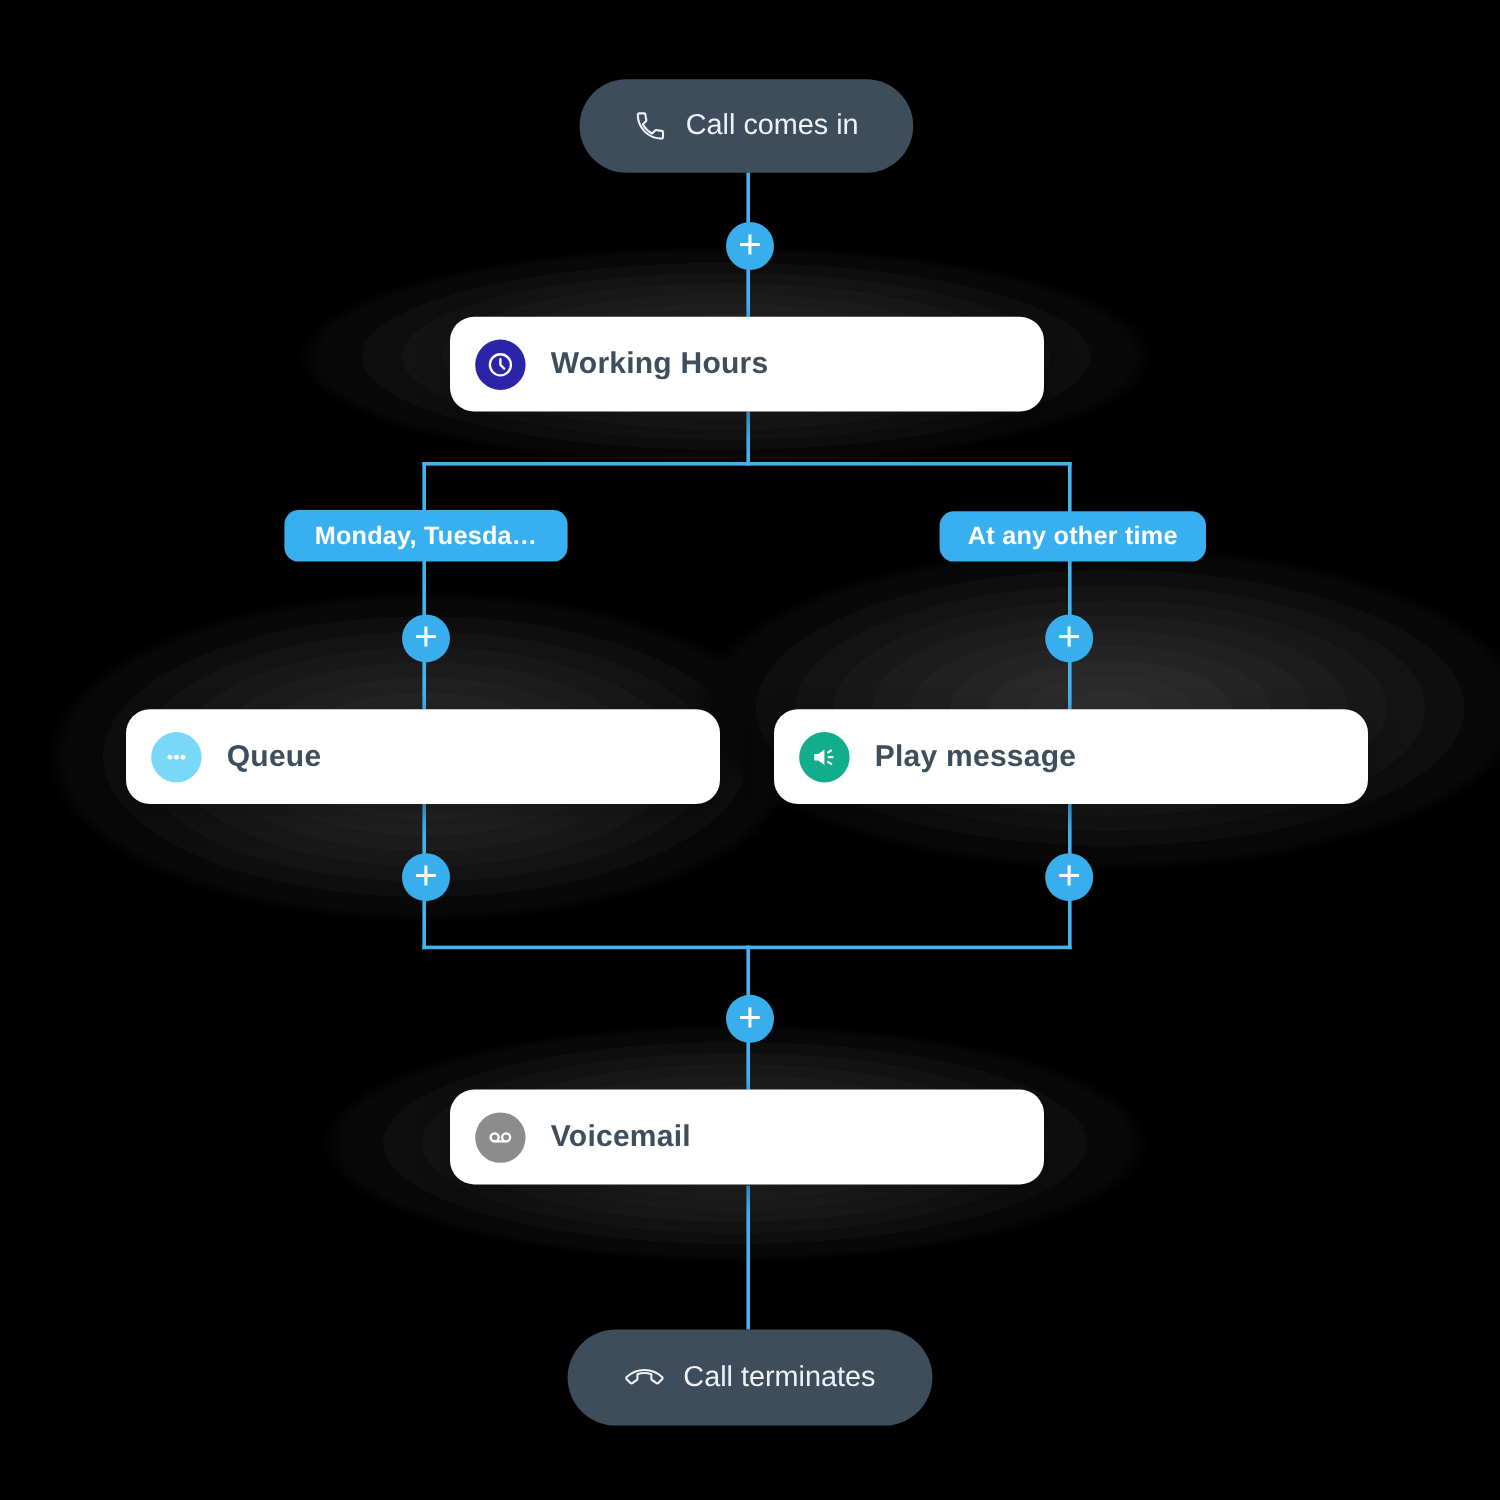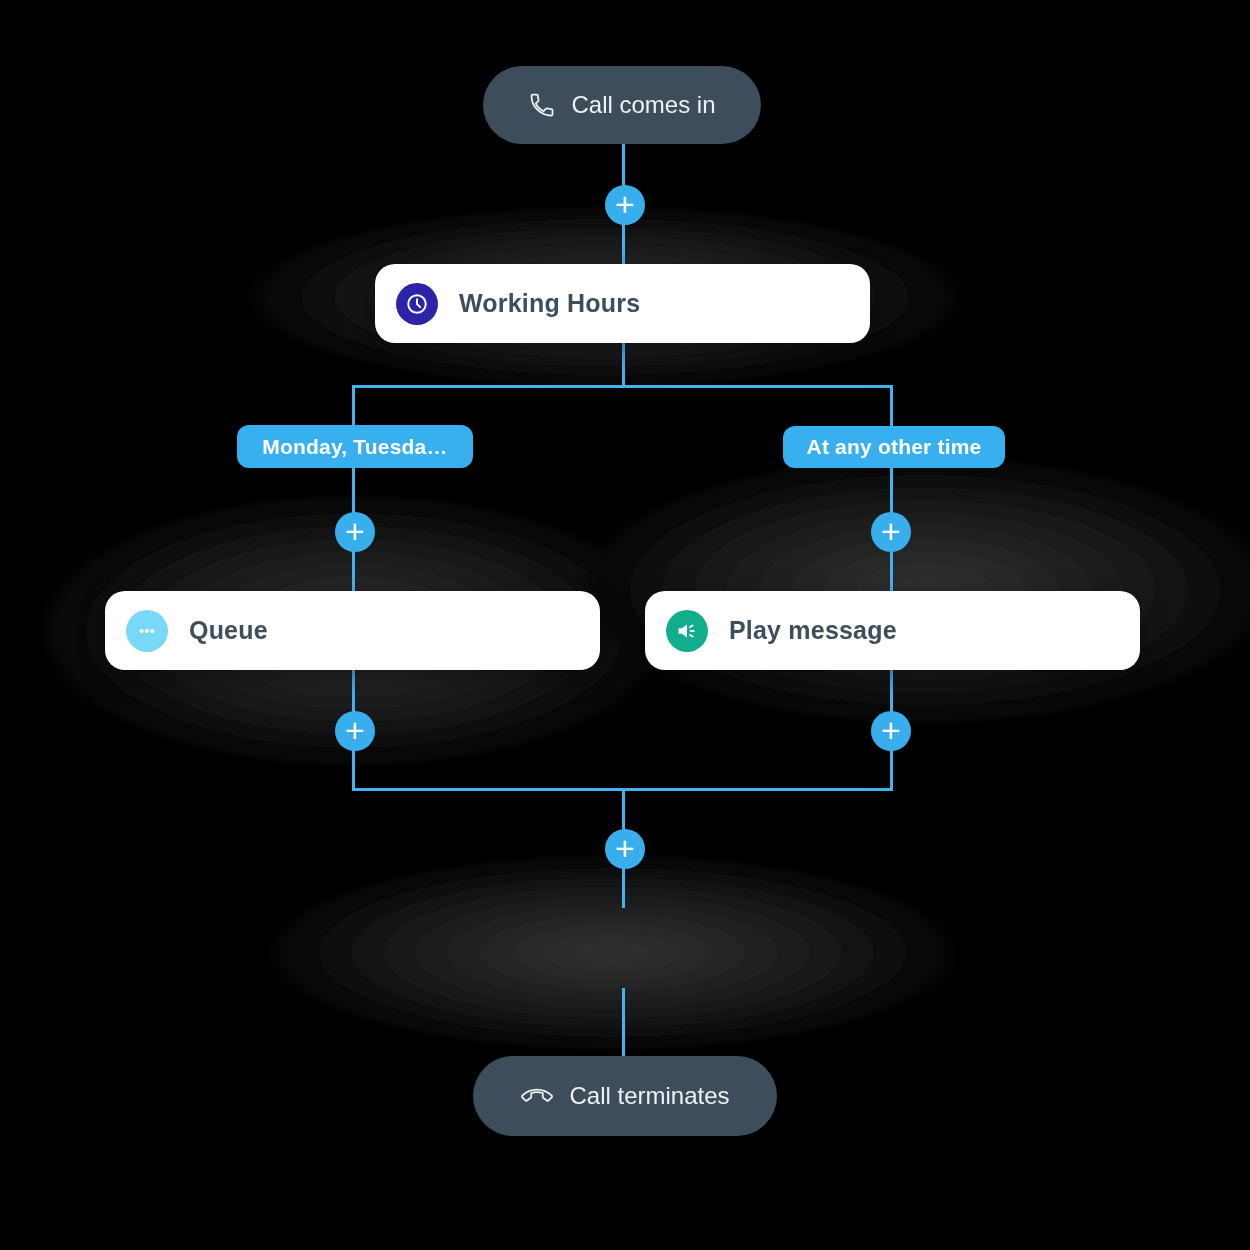--- a/index.html
+++ b/index.html
@@ -128,22 +128,32 @@
       </svg>
     </span>
     <span class="title">Queue</span>
   </div>
 
   <div class="plus" style="left:335px;top:711px;">+</div>
   <div class="plus" style="left:871px;top:711px;">+</div>
 
   <div class="plus" style="left:605px;top:829px;">+</div>
 
+  <div class="card" style="left:375px;top:908px;">
+    <span class="badge voicemail">
+      <svg width="26" height="26" viewBox="0 0 24 24" fill="none" stroke="#fff" stroke-width="1.8" stroke-linecap="round">
+        <circle cx="7.6" cy="11.8" r="3.1"></circle>
+        <circle cx="16.4" cy="11.8" r="3.1"></circle>
+        <path d="M7.6 14.9h8.8"></path>
+      </svg>
+    </span>
+    <span class="title">Voicemail</span>
+  </div>
 
-  <div class="pill" style="left:473px;top:1056px;width:304px;height:80px;">
+  <div class="pill" style="left:473px;top:1108px;width:304px;height:80px;">
     <span>
       <svg width="34" height="34" viewBox="-1.5 1 27 22" fill="none" stroke="#eef2f4" stroke-width="1.4" stroke-linejoin="round">
         <path d="M12 9c-1.6 0-3.15.25-4.6.72v3.1c0 .39-.23.74-.56.9-.98.49-1.87 1.12-2.66 1.85-.18.18-.43.28-.7.28-.28 0-.53-.11-.71-.29L.29 13.08c-.18-.17-.29-.42-.29-.7 0-.28.11-.53.29-.71C3.34 8.78 7.46 7 12 7s8.66 1.78 11.71 4.67c.18.18.29.43.29.71 0 .28-.11.53-.29.7l-2.48 2.48c-.18.18-.43.29-.71.29-.27 0-.52-.11-.7-.28-.79-.74-1.68-1.36-2.66-1.85-.33-.16-.56-.5-.56-.9v-3.1C15.15 9.25 13.6 9 12 9z"></path>
       </svg>
     </span>
     <span>Call terminates</span>
   </div>
 
 </div>
 

